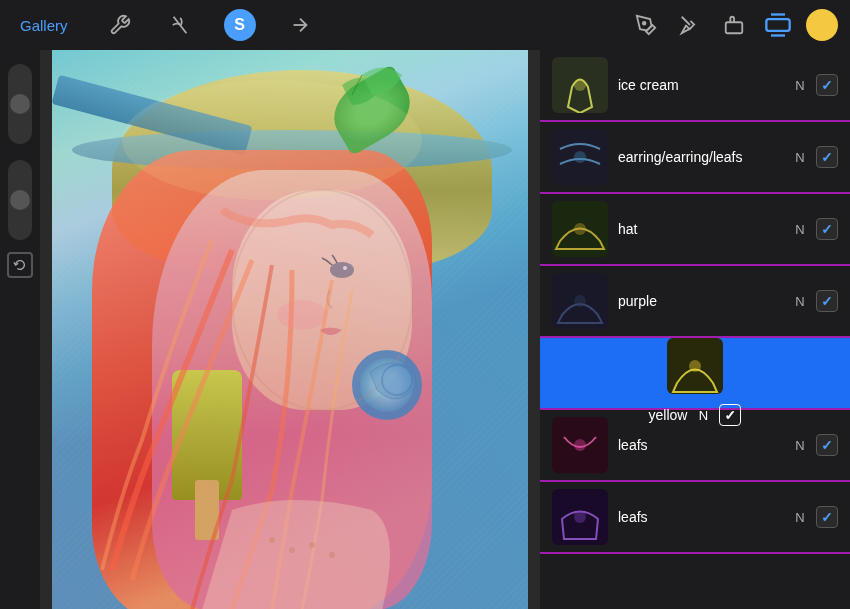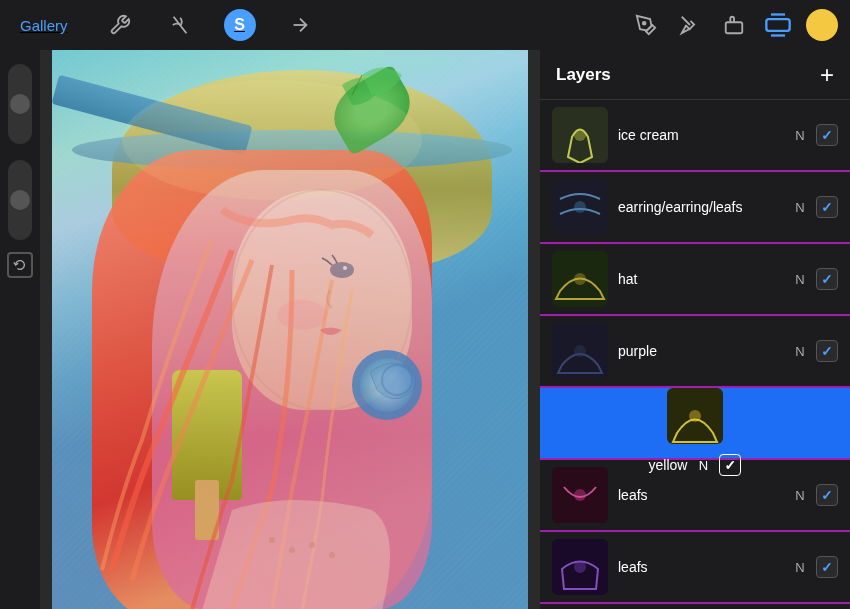--- a/index.html
+++ b/index.html
@@ -21,21 +21,20 @@
       align-items: center;
       padding: 0 12px;
       gap: 10px;
       flex-shrink: 0;
       z-index: 10;
     }
     .toolbar-left {
       display: flex;
       align-items: center;
       gap: 28px;
-      text-decoration: underline;
     }
     .gallery-btn {
       color: #4a9eff;
       font-size: 15px;
       cursor: pointer;
       padding: 4px 8px;
     }
     .tool-icon {
       width: 32px;
       height: 32px;
@@ -552,24 +551,20 @@
           <path d="M310 25 Q330 10 350 25 Q340 45 320 45 Z" fill="rgba(80,200,80,0.8)"></path>
           <path d="M300 45 L310 25" stroke="rgba(40,140,40,0.9)" stroke-width="1.5" fill="none"></path>
         </svg>
 
         <div class="color-overlay"></div>
       </div>
     </div>
   </div>
 
   <div class="layers-panel">
-    <div class="layers-header">
-      <span class="layers-title">Layers</span>
-      <span class="add-layer-btn">+</span>
-    </div>
     <div class="layers-list" id="layers-list">
 
     <div class="layer-item">
       <div class="layer-thumb thumb-ice-cream" style="background:#2a3020;">
         <svg width="56" height="56" viewBox="0 0 56 56" xmlns="http://www.w3.org/2000/svg">
           <path d="M20 30 Q28 15 36 30 L40 50 L28 56 L16 50Z" stroke="#e8f060" stroke-width="2" fill="none" opacity="0.8"></path>
           <circle cx="28" cy="28" r="6" fill="#c8d040" opacity="0.4"></circle>
         </svg>
       </div>
       <div class="layer-info">

